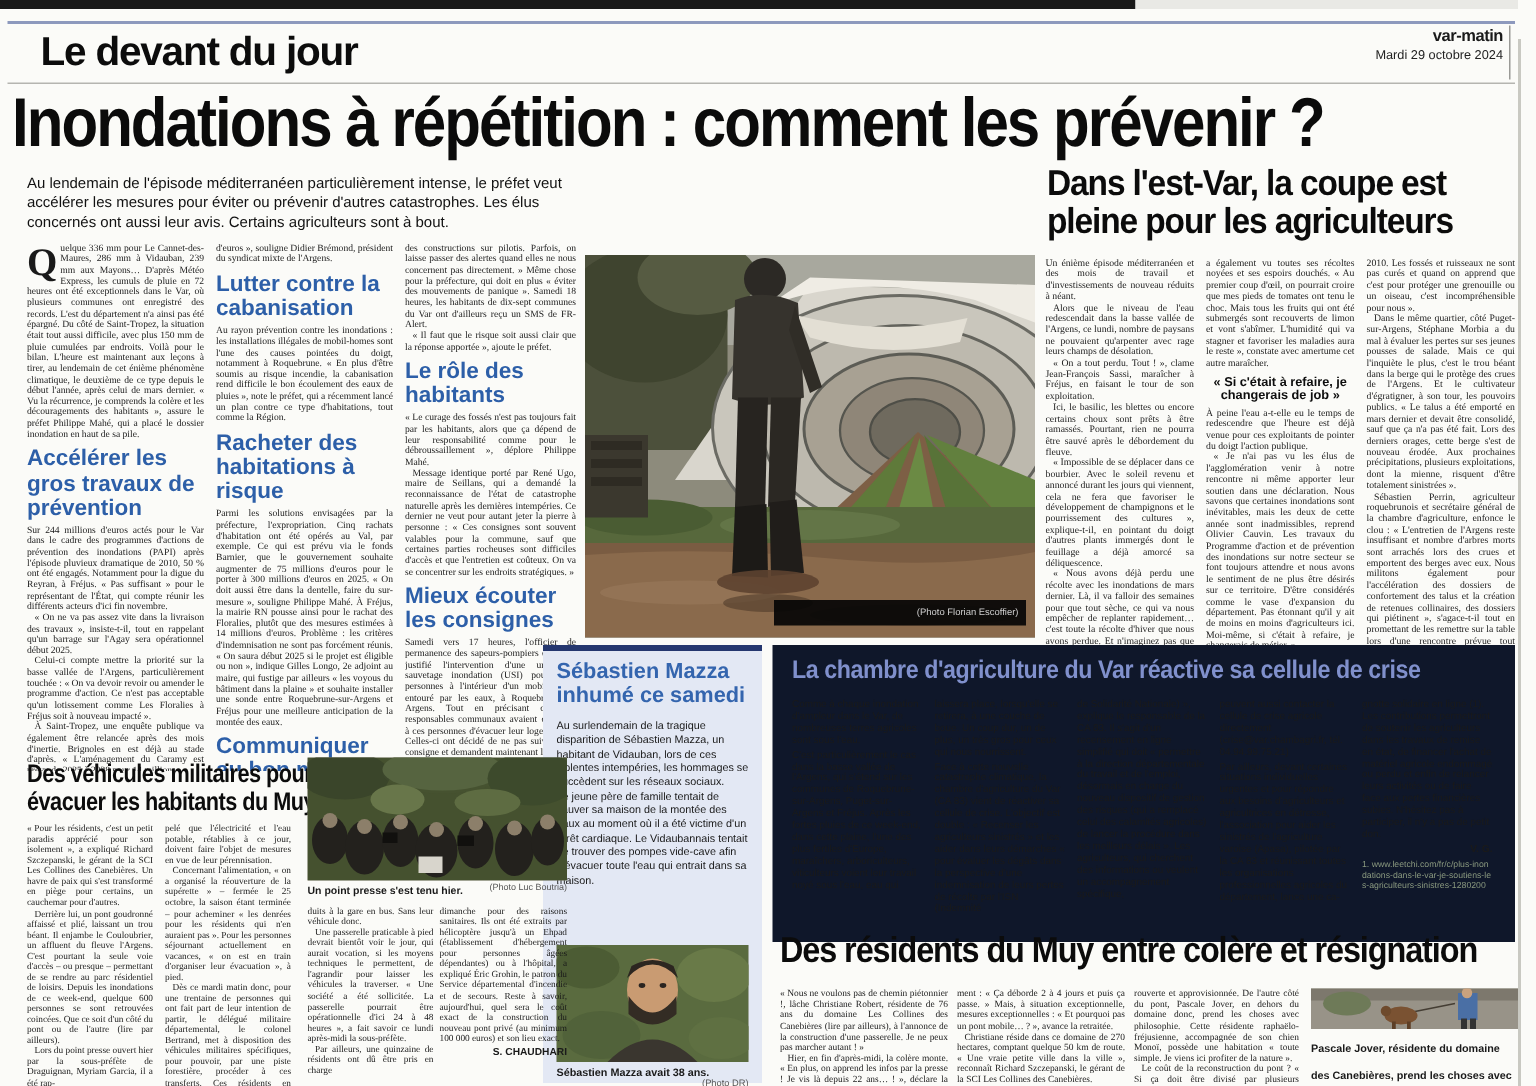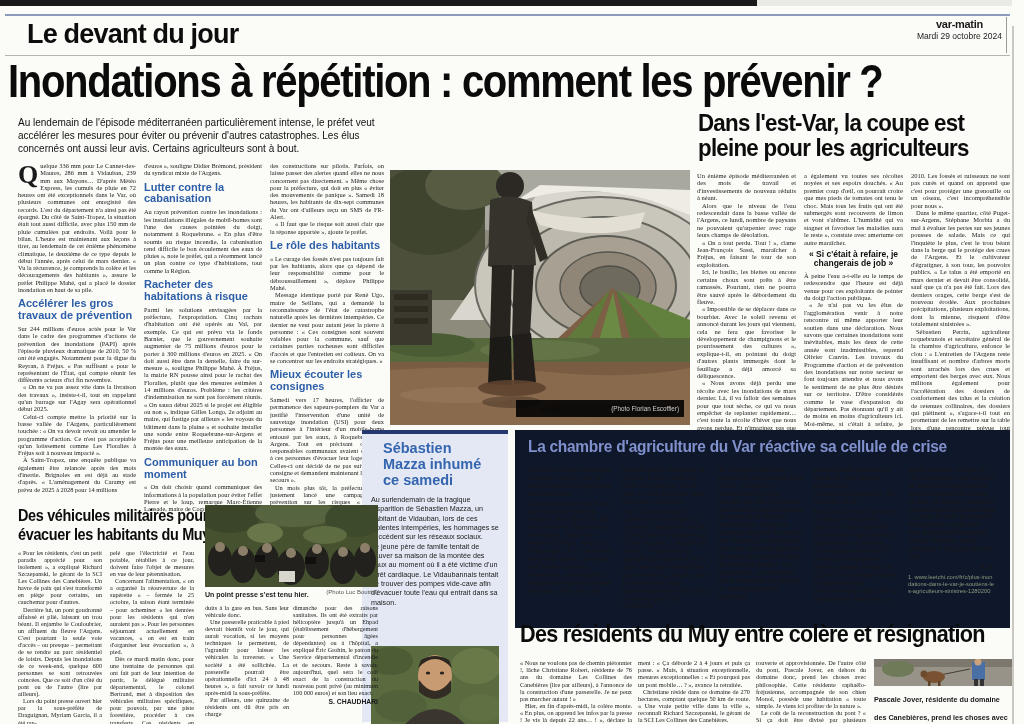--- a/index.html
+++ b/index.html
@@ -7,37 +7,37 @@
        font-family:"Liberation Serif",serif;color:#1a1a1a;}
   .abs{position:absolute;}
   
   .topbar{left:0;top:0;width:757px;height:6px;background:#191919;}
   .topbar2{left:757px;top:0;width:255px;height:6px;background:#e9e9e5;}
   .edge-right{left:1012px;top:26px;width:2px;height:698px;background:#c9c9c2;}
   
   .rule-blue{left:5px;top:14px;width:1005px;height:2px;background:#8d99bd;}
   .kicker{left:27px;top:19px;font-family:"Liberation Sans",sans-serif;font-weight:bold;
           font-size:27px;letter-spacing:-0.8px;color:#0c0c0c;white-space:nowrap;}
-  .masthead{right:22px;top:18px;text-align:center;font-family:"Liberation Sans",sans-serif;position:absolute;}
+  .masthead{right:22px;top:18px;text-align:right;font-family:"Liberation Sans",sans-serif;position:absolute;}
   .mh-name{font-weight:bold;font-size:11px;letter-spacing:-0.3px;}
   .mh-date{font-size:8.5px;color:#222;margin-top:1px;}
   .mh-vrule{left:1006px;top:17px;width:1px;height:36px;background:#9a9a96;}
   .rule-gray{left:5px;top:55px;width:1005px;height:1px;background:#b5b5b0;}
   
   .headline-main{left:8px;top:58px;margin:0;font-family:"Liberation Sans",sans-serif;
       font-weight:bold;font-size:46px;line-height:1.04;letter-spacing:-1.5px;color:#0b0b0b;
       white-space:nowrap;transform:scaleX(0.87);transform-origin:left top;position:absolute;}
   .standfirst{left:18px;top:116px;width:358px;font-family:"Liberation Sans",sans-serif;
       font-weight:normal;font-size:10px;line-height:1.3;color:#111;}
   
   .col{overflow:hidden;font-size:6.4px;line-height:1.14;text-align:justify;}
   .col p{margin:0;text-indent:5px;}
   .col p:first-child{text-indent:0;}
   .subhead{font-family:"Liberation Sans",sans-serif;font-weight:bold;color:#2d5fa8;
-      font-size:11px;line-height:1.08;margin:5px 0 3px;text-align:left;text-indent:0;}
+      font-size:15px;line-height:1.08;margin:5px 0 3px;text-align:left;text-indent:0;}
   .subhead-black{font-family:"Liberation Sans",sans-serif;font-weight:bold;color:#0d0d0d;
       font-size:8.5px;line-height:1.1;margin:4px 2px 3px;text-align:center;}
   .byline{text-align:right;font-family:"Liberation Sans",sans-serif;font-weight:bold;
       font-size:6.8px;margin-top:2px;}
   
   .mcol{top:162px;height:352px;width:118px;}
   #mcol1{left:18px;} #mcol2{left:144px;} #mcol3{left:270px;width:114px;}
   .dropcap{float:left;font-size:26px;line-height:0.85;font-weight:bold;padding:2px 2px 0 0;
       font-family:"Liberation Serif",serif;}
   
@@ -51,21 +51,21 @@
   
   .headline-east{left:698px;top:110px;margin:0;font-family:"Liberation Sans",sans-serif;
       font-weight:bold;font-size:24px;line-height:1.06;letter-spacing:-0.8px;color:#0b0b0b;
       white-space:nowrap;transform:scaleX(0.93);transform-origin:left top;position:absolute;}
   .ecol{top:172px;height:285px;width:99px;font-size:6.5px;}
   #ecol1{left:697px;} #ecol2{left:804px;} #ecol3{left:911px;}
   
   .mazza-box{left:362px;top:430px;width:146px;height:292px;background:#e3e8f4;
       border-top:4px solid #25376f;box-sizing:border-box;padding:7px 9px;}
   .mazza-title{font-family:"Liberation Sans",sans-serif;font-weight:bold;color:#3465ae;
-      font-size:14.5px;line-height:1.1;margin:0 12px 6px;}
+      font-size:14.5px;line-height:1.1;margin:0 0 6px;}
   .mazza-body{font-family:"Liberation Sans",sans-serif;font-size:7.2px;line-height:1.3;
       text-align:left;height:148px;overflow:hidden;}
   .mazza-body p{margin:0;text-indent:0;}
   .mazza-photo{width:128px;height:78px;margin-top:3px;}
   .box-cap{font-family:"Liberation Sans",sans-serif;font-weight:bold;font-size:7.2px;margin-top:2px;}
   .box-credit{font-family:"Liberation Sans",sans-serif;font-size:6.2px;color:#555;text-align:right;}
   
   .crisis-box{left:515px;top:430px;width:495px;height:198px;background:#0f172a;box-sizing:border-box;padding:7px 13px;}
   .crisis-title{font-family:"Liberation Sans",sans-serif;font-weight:bold;color:#8090cc;
       font-size:17px;letter-spacing:-0.3px;white-space:nowrap;transform:scaleX(0.91);

